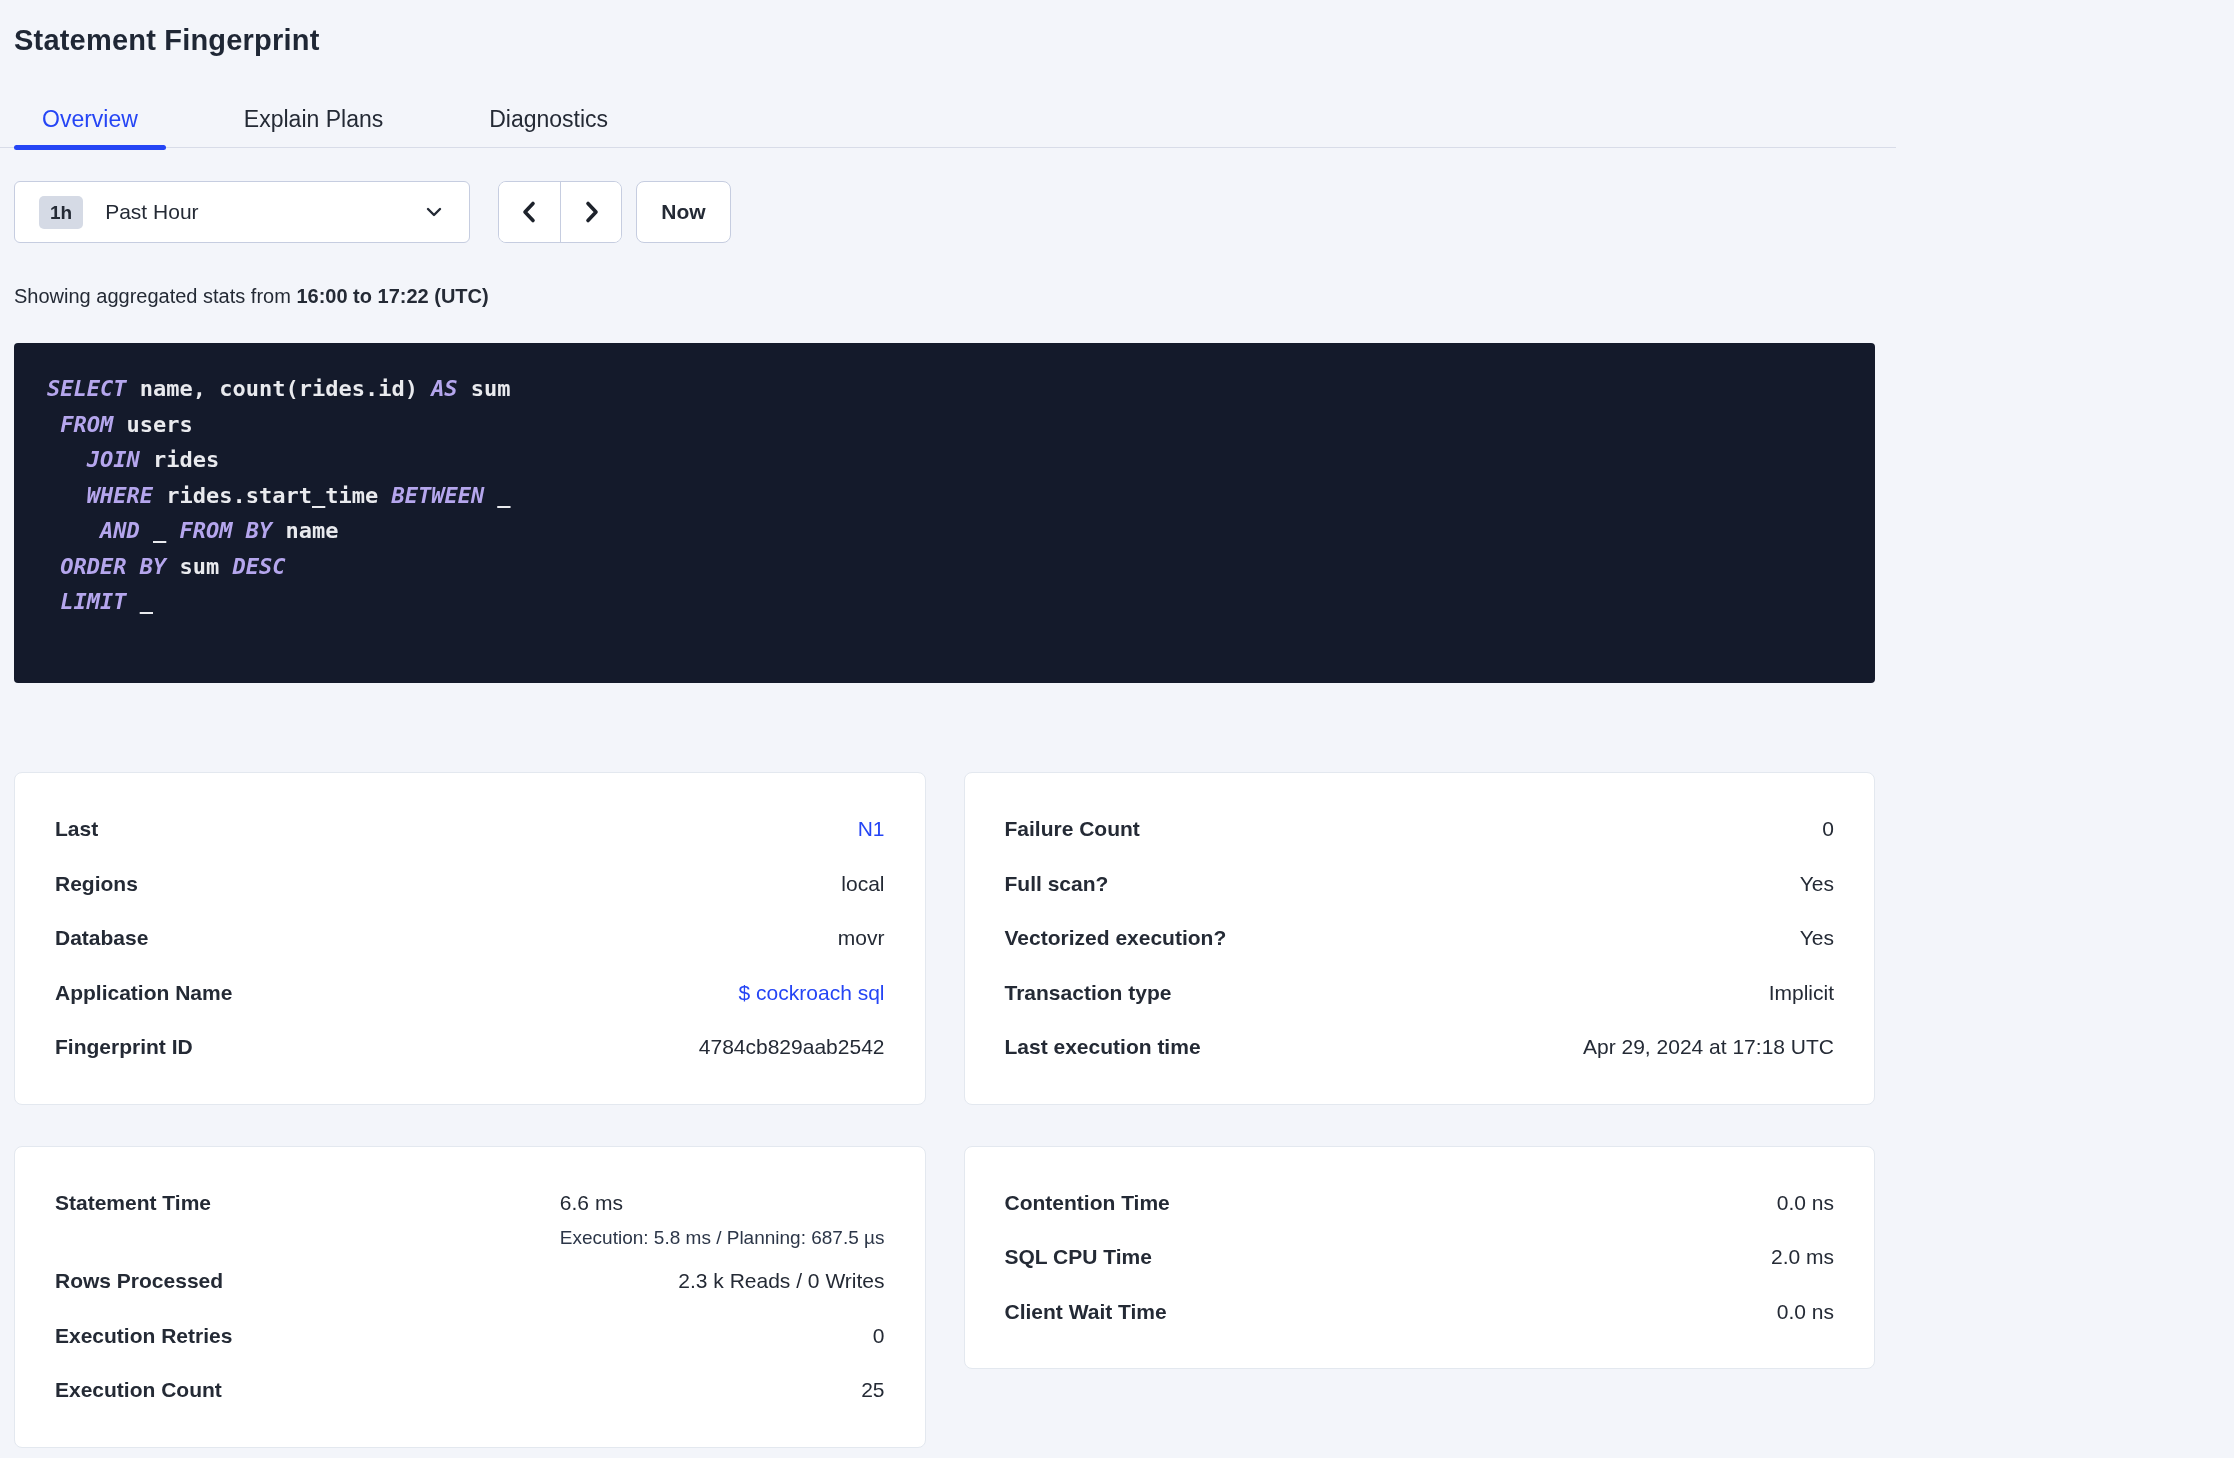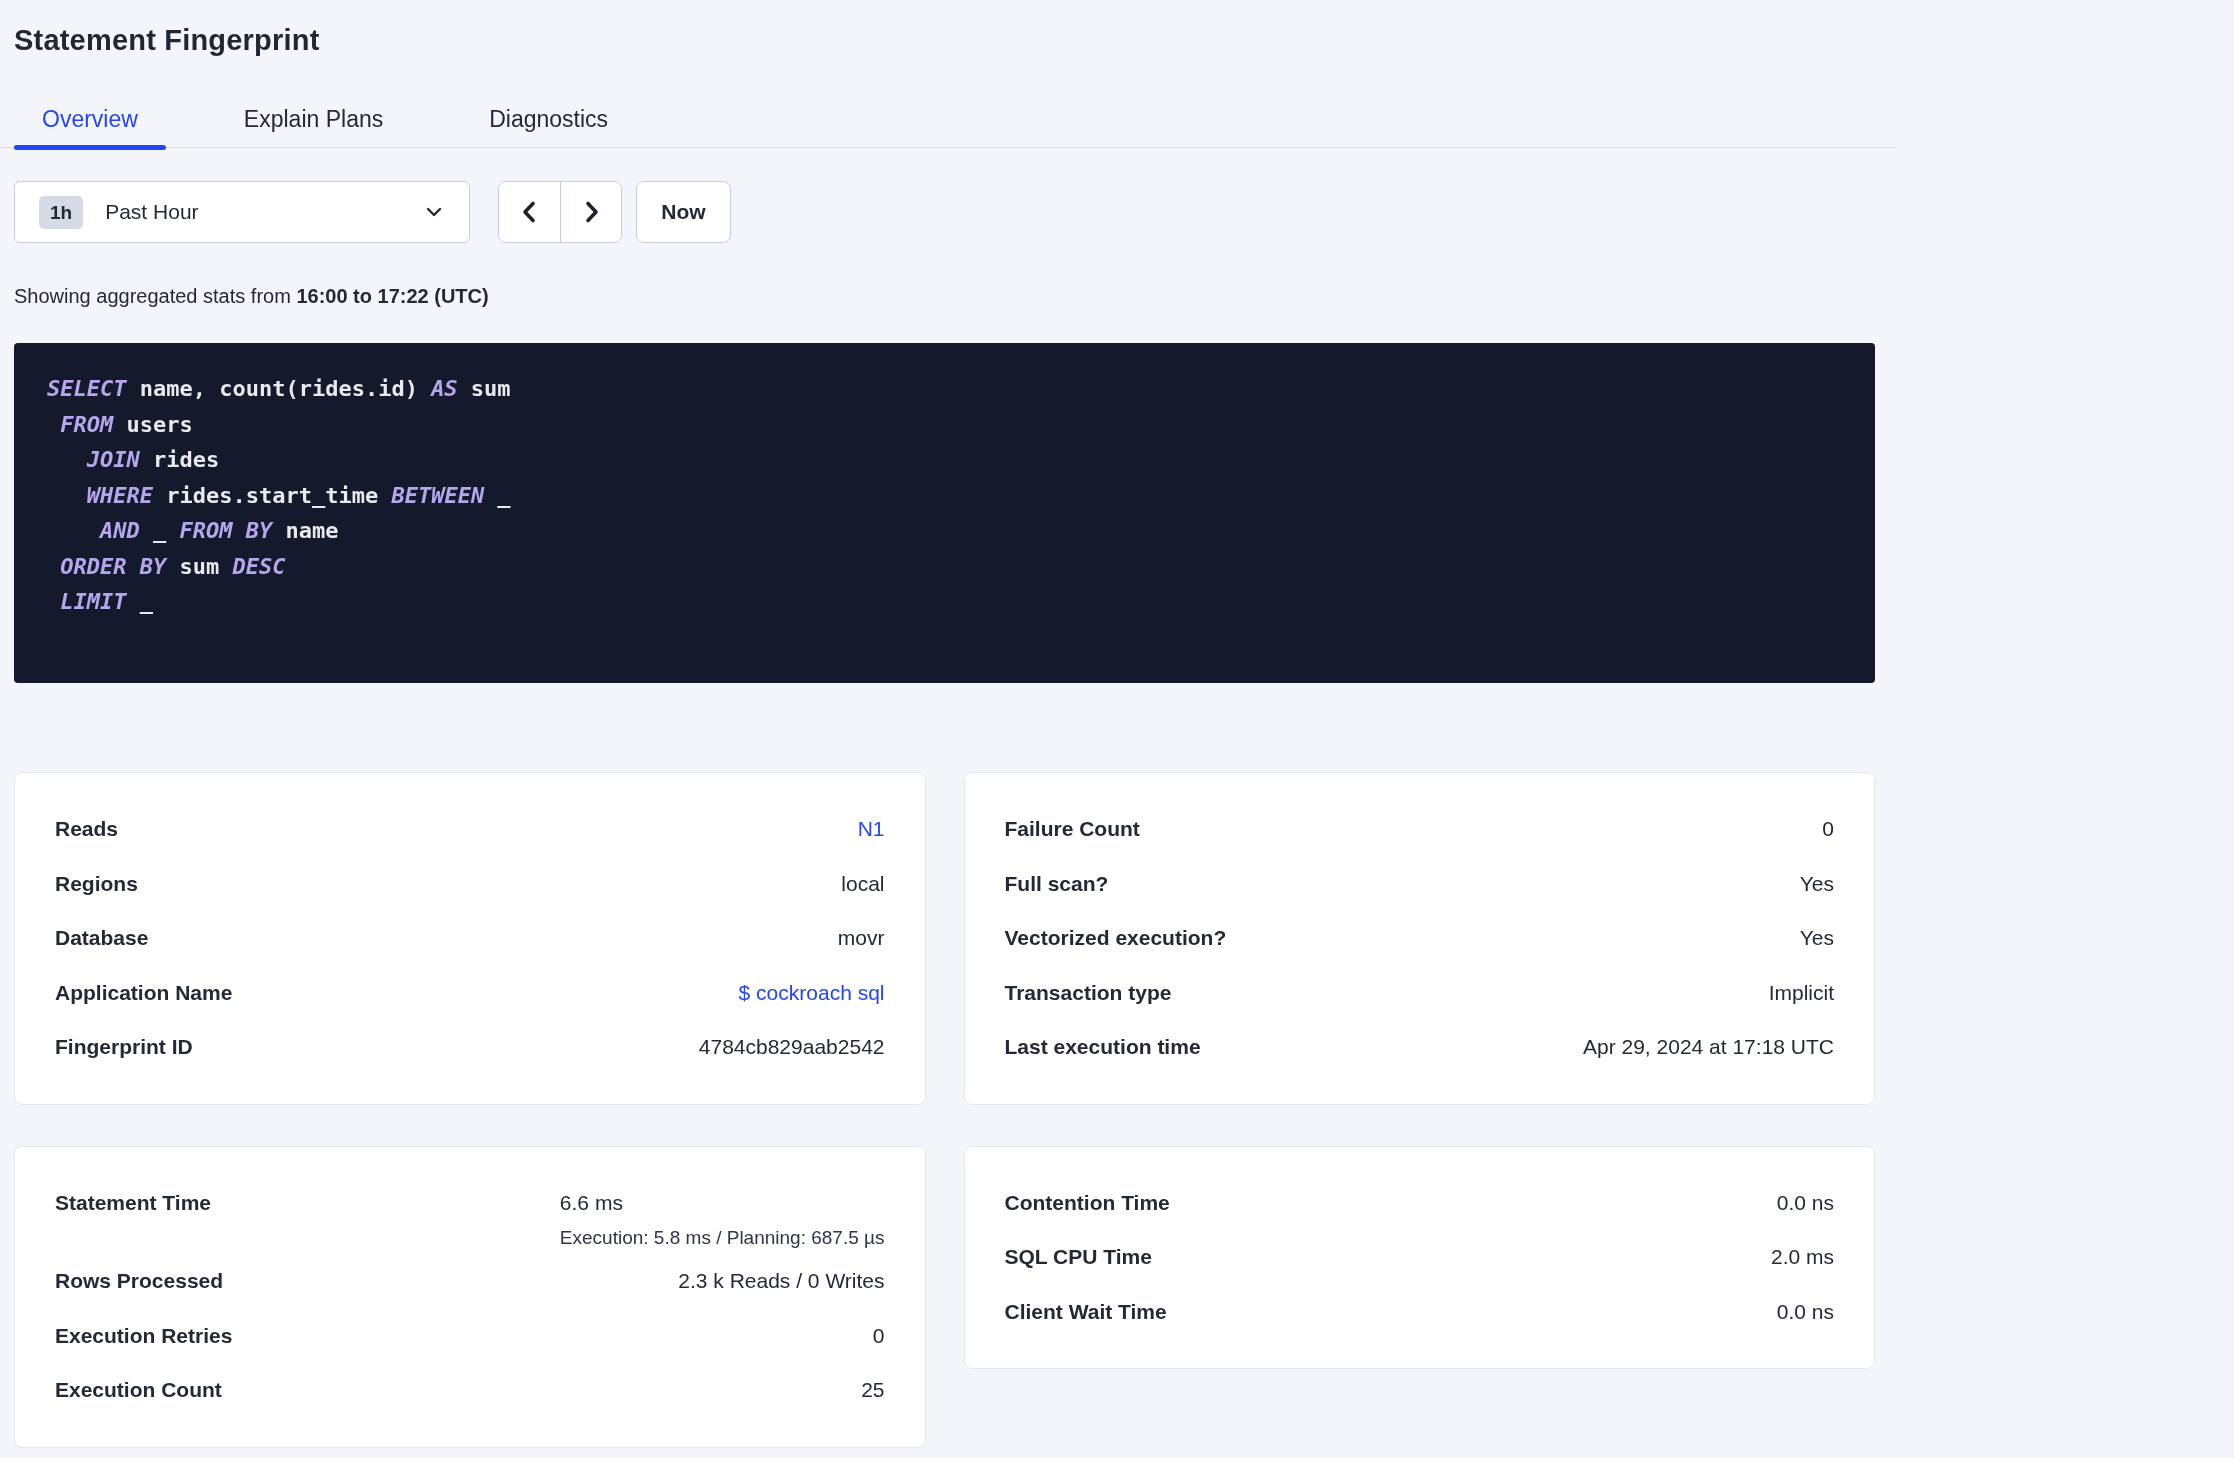--- a/index.html
+++ b/index.html
@@ -192,21 +192,21 @@
       <div class="sql-line"><span>   </span><span class="kw">JOIN</span><span> rides</span></div>
       <div class="sql-line"><span>   </span><span class="kw">WHERE</span><span> rides.start_time </span><span class="kw">BETWEEN</span><span> _</span></div>
       <div class="sql-line"><span>    </span><span class="kw">AND</span><span> _ </span><span class="kw">FROM BY</span><span> name</span></div>
       <div class="sql-line"><span> </span><span class="kw">ORDER BY</span><span> sum </span><span class="kw">DESC</span></div>
       <div class="sql-line"><span> </span><span class="kw">LIMIT</span><span> _</span></div>
     </div>
 
   <div class="cards-grid">
     <div class="card">
         <div class="stat-row">
-          <span class="stat-label">Reads</span>
+          <span class="stat-label">Last</span>
           <div><a class="stat-value stat-link">N1</a></div>
         </div>
         <div class="stat-row">
           <span class="stat-label">Regions</span>
           <div><span class="stat-value">local</span></div>
         </div>
         <div class="stat-row">
           <span class="stat-label">Database</span>
           <div><span class="stat-value">movr</span></div>
         </div>

